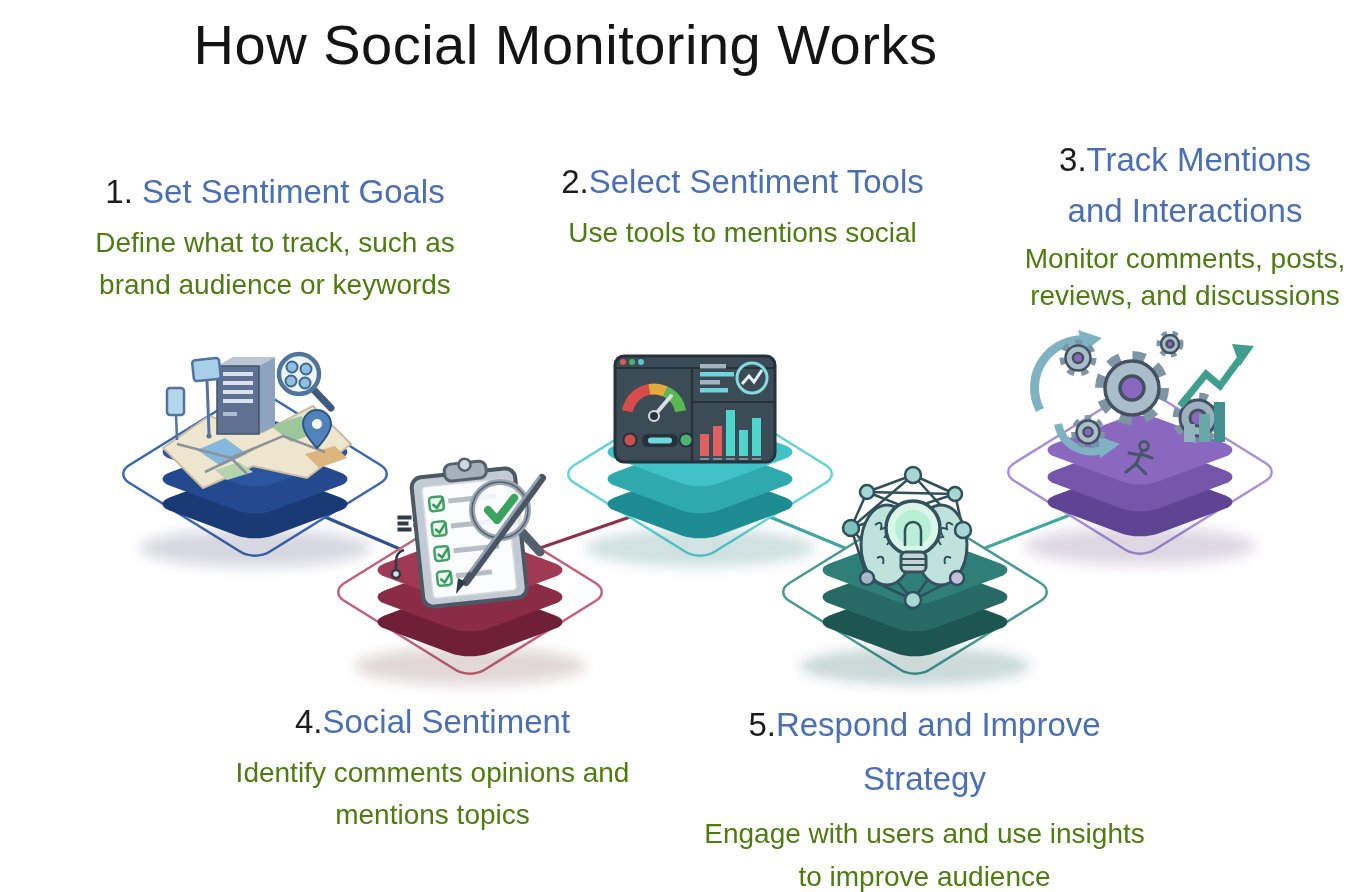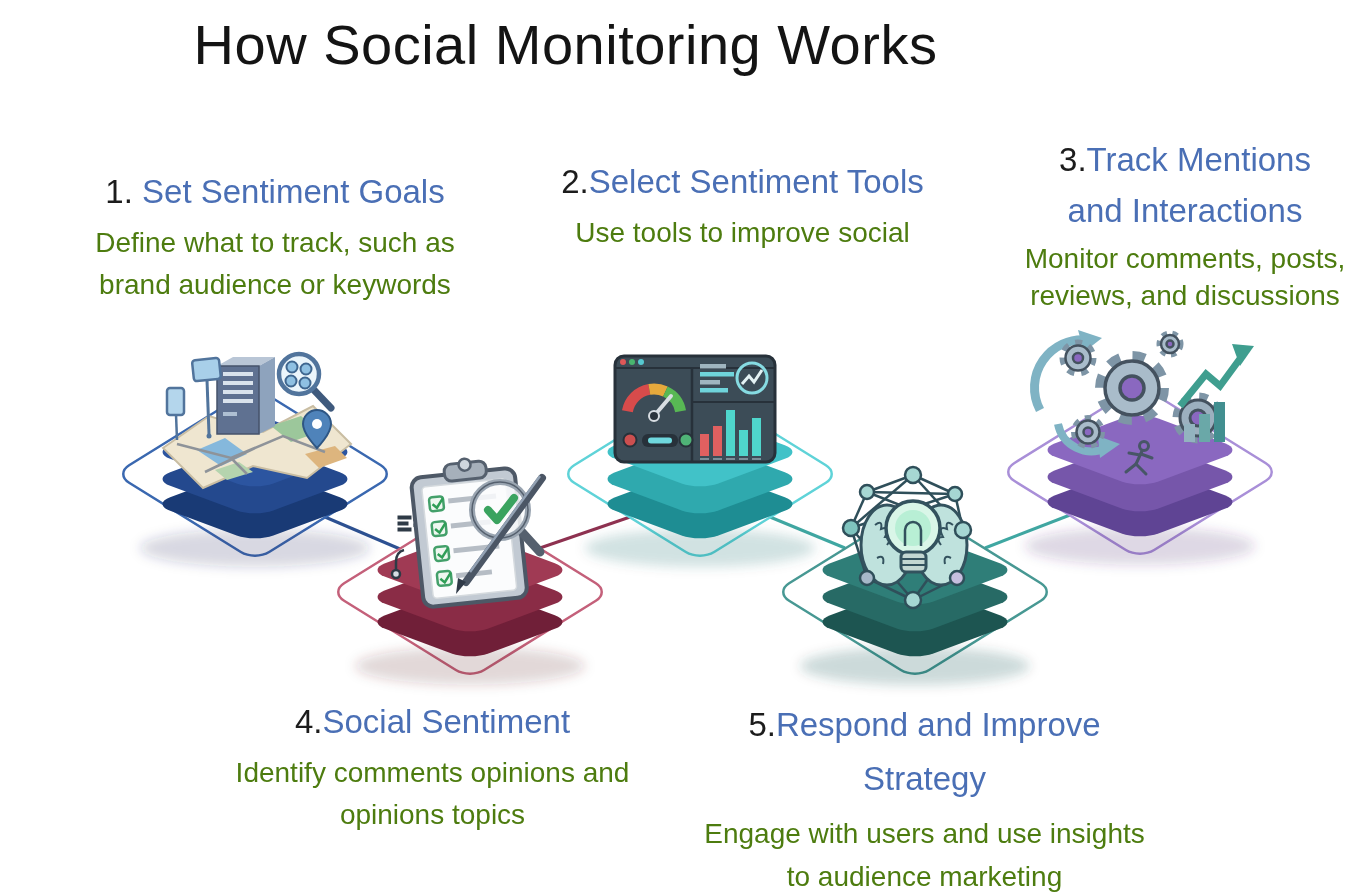--- a/index.html
+++ b/index.html
@@ -323,29 +323,29 @@
   </g>
 </svg>
 
 <div class="step step1">
   <div class="stitle"><span class="num">1. </span><span class="blue">Set Sentiment Goals</span></div>
   <div class="desc"><span>Define what to track, such as</span><br><span>brand audience or keywords</span></div>
 </div>
 
 <div class="step step2">
   <div class="stitle"><span class="num">2.</span><span class="blue">Select Sentiment Tools</span></div>
-  <div class="desc"><span>Use tools to improve social</span><br></div>
+  <div class="desc"><span>Use tools to mentions social</span><br></div>
 </div>
 
 <div class="step step3">
   <div class="stitle"><span class="num">3.</span><span class="blue">Track Mentions</span><br><span class="blue">and Interactions</span></div>
   <div class="desc"><span>Monitor comments, posts,</span><br><span>reviews, and discussions</span></div>
 </div>
 
 <div class="step step4">
   <div class="stitle"><span class="num">4.</span><span class="blue">Social Sentiment</span></div>
-  <div class="desc"><span>Identify comments opinions and</span><br><span>opinions topics</span></div>
+  <div class="desc"><span>Identify comments opinions and</span><br><span>mentions topics</span></div>
 </div>
 
 <div class="step step5">
   <div class="stitle"><span class="num">5.</span><span class="blue">Respond and Improve</span><br><span class="blue">Strategy</span></div>
-  <div class="desc"><span>Engage with users and use insights</span><br><span>to audience marketing</span></div>
+  <div class="desc"><span>Engage with users and use insights</span><br><span>to improve audience</span></div>
 </div>
 
 </body></html>

